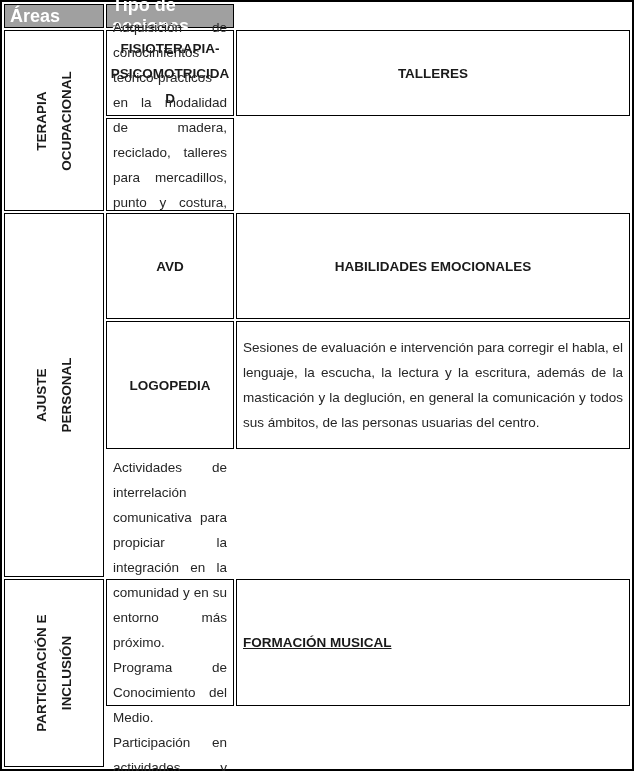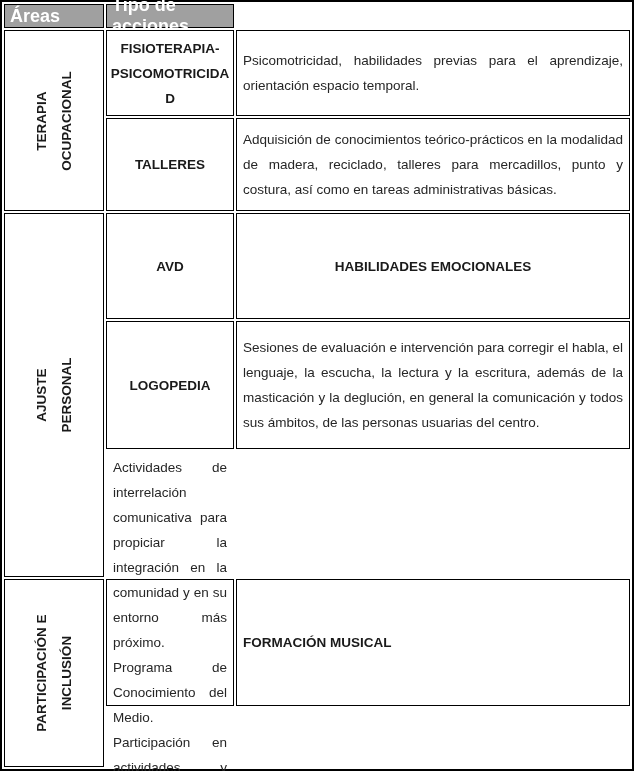--- a/index.html
+++ b/index.html
@@ -71,20 +71,21 @@
     color: #1a1a1a;
     padding: 2px 3px;
     overflow-wrap: break-word;
     word-break: break-word;
   }
   .accion-cell > div { width: 100%; }
   .accion-cell.left {
     justify-content: flex-start;
     text-align: left;
     padding-left: 6px;
+    text-decoration: underline;
   }
   .accion-cell.left > div { width: 100%; }
   .tipo-cell {
     display: flex;
     align-items: center;
   }
   .tipo-cell > div {
     width: 100%;
     text-align: justify;
     padding: 0 6px;
@@ -98,23 +99,20 @@
 
     <div class="cell header-cell">Áreas</div>
     <div class="cell header-cell">Tipo de acciones</div>
 
     <div class="cell area-cell span2">
       <div class="vert">TERAPIA
 OCUPACIONAL</div>
     </div>
     <div class="cell accion-cell">
       <div>FISIOTERAPIA-PSICOMOTRICIDAD</div>
-    </div>
-    <div class="cell tipo-cell">
-      <div>Psicomotricidad, habilidades previas para el aprendizaje, orientación espacio temporal.</div>
     </div>
 
     <div class="cell accion-cell">
       <div>TALLERES</div>
     </div>
     <div class="cell tipo-cell">
       <div>Adquisición de conocimientos teórico-prácticos en la modalidad de madera, reciclado, talleres para mercadillos, punto y costura, así como en tareas administrativas básicas.</div>
     </div>
 
     <div class="cell area-cell span3">

